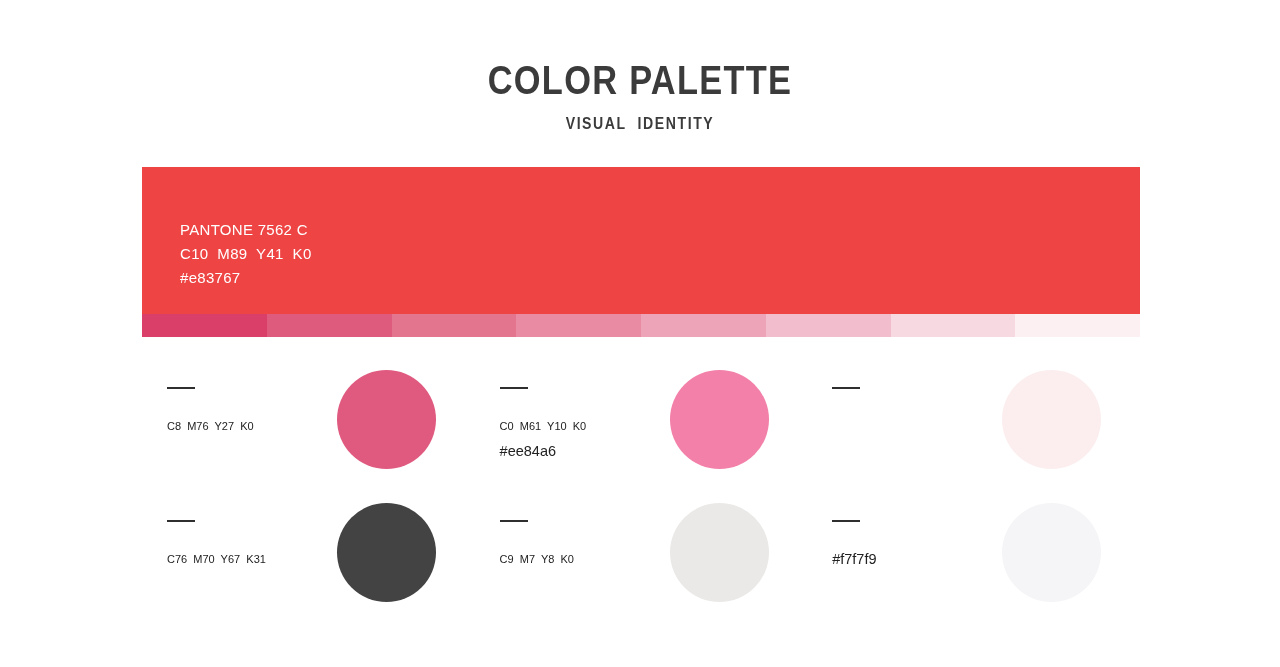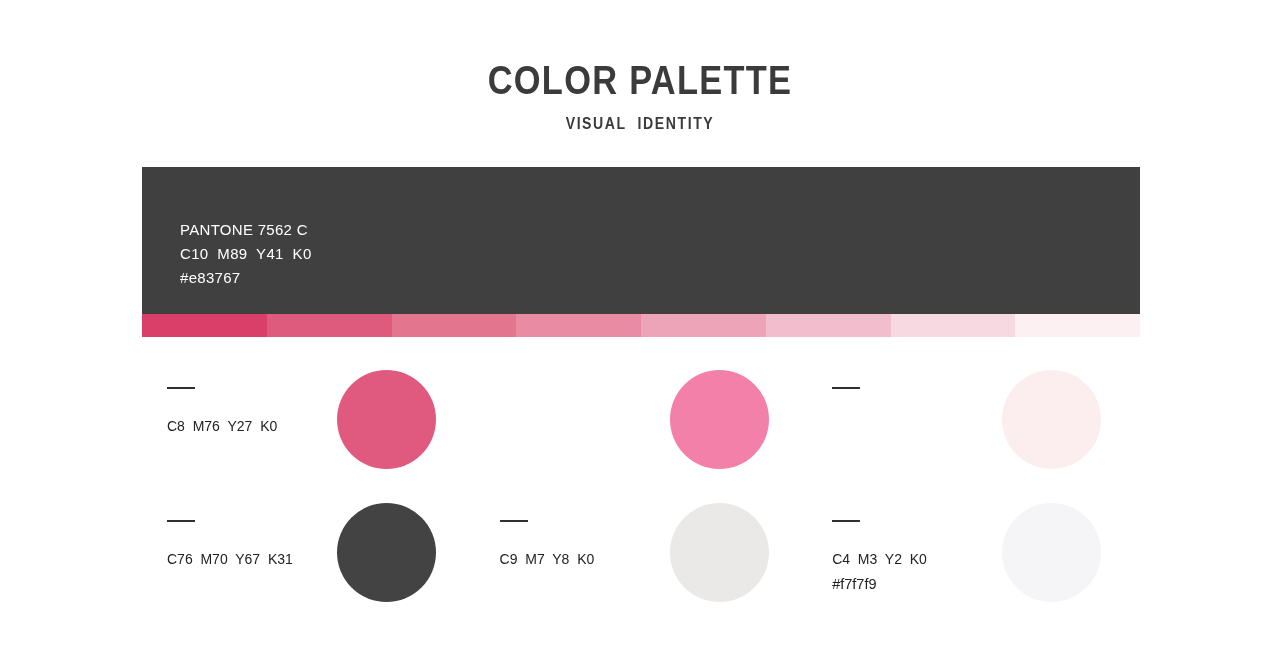--- a/index.html
+++ b/index.html
@@ -110,21 +110,21 @@
     top: 27px;
     width: 180px;
   }
   .swatch-rule {
     width: 28px;
     height: 2px;
     background: #2f2f2f;
     margin-bottom: 25px;
   }
   .swatch-cmyk {
-    font-size: 14px;
+    font-size: 11px;
     color: #222222;
     line-height: 25px;
     white-space: pre;
   }
   .swatch-hex {
     font-size: 14.5px;
     color: #222222;
     line-height: 25px;
     white-space: pre;
   }
@@ -140,21 +140,21 @@
 </head>
 <body>
 
 <div class="page">
 
   <div class="header">
     <div class="title">COLOR PALETTE</div>
     <div class="subtitle">VISUAL  IDENTITY</div>
   </div>
 
-  <div class="primary-block" style="background: #404040;">
+  <div class="primary-block" style="background: #ef4444;">
     <div class="primary-info" style="color: rgb(255, 255, 255);">
       <div>PANTONE 7562 C</div>
       <div>C10  M89  Y41  K0</div>
       <div>#e83767</div>
     </div>
   </div>
 
   <div class="tint-strip">
     <div class="tint" style="background: rgb(217, 63, 104);"></div>
     <div class="tint" style="background: rgb(222, 91, 126);"></div>
@@ -172,20 +172,25 @@
 
       <div class="swatch-cell">
         <div class="swatch-text">
           <div class="swatch-rule"></div>
           <div class="swatch-cmyk">C8  M76  Y27  K0</div>
         </div>
         <div class="swatch-circle" style="background: rgb(224, 90, 128);"></div>
       </div>
 
       <div class="swatch-cell">
+        <div class="swatch-text">
+          <div class="swatch-rule"></div>
+          <div class="swatch-cmyk">C0  M61  Y10  K0</div>
+          <div class="swatch-hex">#ee84a6</div>
+        </div>
         <div class="swatch-circle" style="background: rgb(242, 128, 168);"></div>
       </div>
 
       <div class="swatch-cell">
         <div class="swatch-text">
           <div class="swatch-rule"></div>
         </div>
         <div class="swatch-circle" style="background: rgb(252, 238, 238);"></div>
       </div>
 
@@ -205,21 +210,20 @@
         <div class="swatch-text">
           <div class="swatch-rule"></div>
           <div class="swatch-cmyk">C9  M7  Y8  K0</div>
         </div>
         <div class="swatch-circle" style="background: rgb(234, 233, 231);"></div>
       </div>
 
       <div class="swatch-cell">
         <div class="swatch-text">
           <div class="swatch-rule"></div>
-          <div class="swatch-cmyk">C4  M3  Y2  K0</div>
           <div class="swatch-hex">#f7f7f9</div>
         </div>
         <div class="swatch-circle" style="background: rgb(245, 245, 247);"></div>
       </div>
 
     </div>
 
   </div>
 
 </div>

